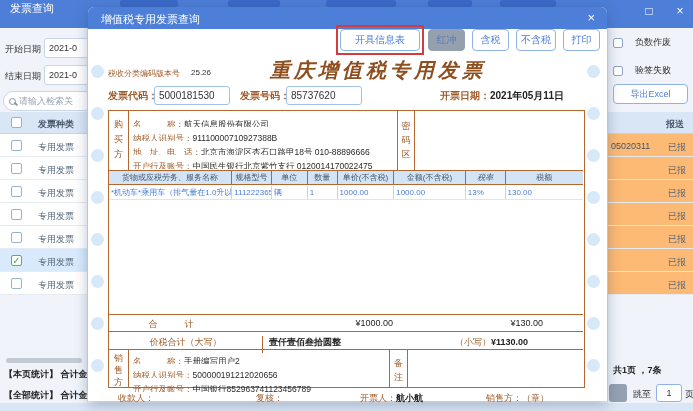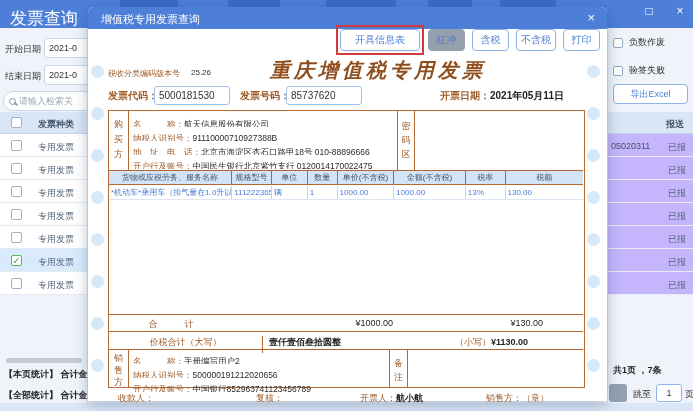--- a/index.html
+++ b/index.html
@@ -3,21 +3,21 @@
 <meta charset="utf-8">
 <style>
   * { margin:0; padding:0; box-sizing:border-box; }
   html,body { width:693px; height:411px; }
   body { font-family:"Liberation Sans","DejaVu Sans",sans-serif; }
   #screen { position:relative; width:693px; height:411px; background:#eef2f8; overflow:hidden; }
 
   
   .app-titlebar { position:absolute; left:0; top:0; width:693px; height:28px; background:#4d7fd8; }
   .chip { position:absolute; top:0; height:7px; background:#3b6ac8; border-radius:2px; }
-  .app-title { position:absolute; left:10px; top:7px; color:#fff; font-size:17px; }
+  .app-title { position:absolute; left:10px; top:1px; color:#fff; font-size:11px; }
   .win-ctrl { position:absolute; top:4px; color:#fff; font-size:12px; width:18px; text-align:center; cursor:default; }
   .bottom-strip { position:absolute; left:0; top:403px; width:693px; height:8px; background:#d9e6f5; }
 
   
   .left-panel { position:absolute; left:0; top:28px; width:88px; height:375px; background:#f0f4fa; border-right:1px solid #d9e2ee; overflow:hidden; }
   .fld-label { position:absolute; left:5px; font-size:9px; color:#333; }
   .fld-input { position:absolute; left:44px; width:52px; height:20px; background:#fff; border:1px solid #c9d6e8; border-radius:3px; font-size:9px; color:#333; line-height:18px; padding-left:4px; }
   .search-box { position:absolute; left:3px; top:86px; width:92px; height:20px; background:#fff; border:1px solid #c9d6e8; border-radius:10px; display:flex; align-items:center; padding-left:5px; gap:3px; }
   .mag { width:7px; height:7px; border:1.5px solid #8a97a8; border-radius:50%; position:relative; flex:none; }
   .mag::after { content:''; position:absolute; width:4px; height:1.5px; background:#8a97a8; transform:rotate(45deg); right:-3px; bottom:-1px; }
@@ -30,28 +30,28 @@
   .lrow.sel { background:#d8eafc; }
   .cb { position:absolute; width:11px; height:11px; background:#fff; border:1px solid #9ab0cc; border-radius:2px; font-size:10px; line-height:9px; text-align:center; color:#3fae4a; font-weight:bold; }
   .lrow .cb { left:11px; top:6px; }
   .lrow .cb.on { border-color:#57b65a; }
   .ltype { position:absolute; left:38px; top:7px; font-size:9px; color:#55657a; white-space:nowrap; }
   .hscroll { position:absolute; left:6px; top:330px; width:76px; height:5px; background:#c3cad4; border-radius:3px; }
   .stat { position:absolute; left:4px; font-size:9px; color:#222; font-weight:bold; white-space:nowrap; }
 
   
   .right-panel { position:absolute; left:607px; top:28px; width:86px; height:375px; background:#f0f4fa; border-left:1px solid #d9e2ee; overflow:hidden; }
-  .rcheck { position:absolute; left:5px; display:flex; align-items:center; gap:6px; }
+  .rcheck { position:absolute; left:5px; display:flex; align-items:center; gap:12px; }
   .rcheck .box { width:10px; height:10px; border:1px solid #8fa7c8; background:#fff; border-radius:2px; flex:none; }
   .rcheck .lab { font-size:9px; color:#333; white-space:nowrap; }
   .export-btn { position:absolute; left:5px; top:56px; width:75px; height:20px; background:#fff; border:1px solid #8fb3e8; border-radius:4px; color:#4a7dd8; font-size:9px; text-align:center; line-height:18px; }
   .rtable-head { position:absolute; left:0; top:84px; width:86px; height:22px; background:#d8e6f5; border-bottom:1px solid #c3d5ea; }
   .rhead-label { position:absolute; right:10px; top:6px; font-size:9px; color:#44556b; font-weight:bold; }
   #report-rows { position:absolute; left:0; top:106px; width:86px; height:162px; }
-  .rrow { position:absolute; left:0; width:86px; height:23px; background:#c4b5fd; border-bottom:1px solid #e6ebf3;padding-left:40px; }
+  .rrow { position:absolute; left:0; width:86px; height:23px; background:#fdba74; border-bottom:1px solid #e6ebf3;padding-left:40px; }
   .rnum { position:absolute; left:3px; top:7px; font-size:9px; color:#44556b; white-space:nowrap; }
   .rstat { position:absolute; right:8px; top:7px; font-size:9px; color:#55657a; white-space:nowrap; }
   .summary { position:absolute; left:5px; top:336px; font-size:9px; color:#222; font-weight:bold; white-space:nowrap;text-align:center; }
   .page-btn { position:absolute; left:1px; top:356px; width:18px; height:18px; background:#93a1b2; border-radius:3px; }
   .jump-label { position:absolute; left:25px; top:360px; font-size:9px; color:#333; }
   .jump-input { position:absolute; left:48px; top:356px; width:26px; height:18px; background:#fff; border:1px solid #8fb3e8; border-radius:3px; font-size:9px; color:#333; text-align:center; line-height:16px; }
   .page-unit { position:absolute; left:77px; top:360px; font-size:9px; color:#333; }
 
   
   .modal { position:absolute; left:88px; top:7px; width:519px; height:394px; background:#fff; border-radius:6px 6px 0 0; box-shadow:0 3px 14px rgba(40,60,100,.35); }
@@ -278,21 +278,21 @@
         <div style="position:absolute;left:306px;top:0;width:168px;height:100%"></div>
       </div>
 
       <div class="goods-head" id="goods-head">
           <div class="gh-cell" style="width: 124px;">货物或应税劳务、服务名称</div>
           <div class="gh-cell" style="width: 40px;">规格型号</div>
           <div class="gh-cell" style="width: 36px;">单位</div>
           <div class="gh-cell" style="width: 30px;">数量</div>
           <div class="gh-cell" style="width: 57px;">单价(不含税)</div>
           <div class="gh-cell" style="width: 72px;">金额(不含税)</div>
-          <div class="gh-cell" style="width: 40px;">税率</div>
+          <div class="gh-cell" style="width: 40px; font-style: italic;">税率</div>
           <div class="gh-cell" style="width: 78px;">税额</div>
         </div>
       <div class="goods-row" id="goods-row">
           <div class="gr-cell" style="width: 124px;">*机动车*乘用车（排气量在1.0升以上</div>
           <div class="gr-cell" style="width: 40px;">111222365</div>
           <div class="gr-cell" style="width: 36px;">辆</div>
           <div class="gr-cell" style="width: 30px;">1</div>
           <div class="gr-cell" style="width: 57px;">1000.00</div>
           <div class="gr-cell" style="width: 72px;">1000.00</div>
           <div class="gr-cell" style="width: 40px;">13%</div>

